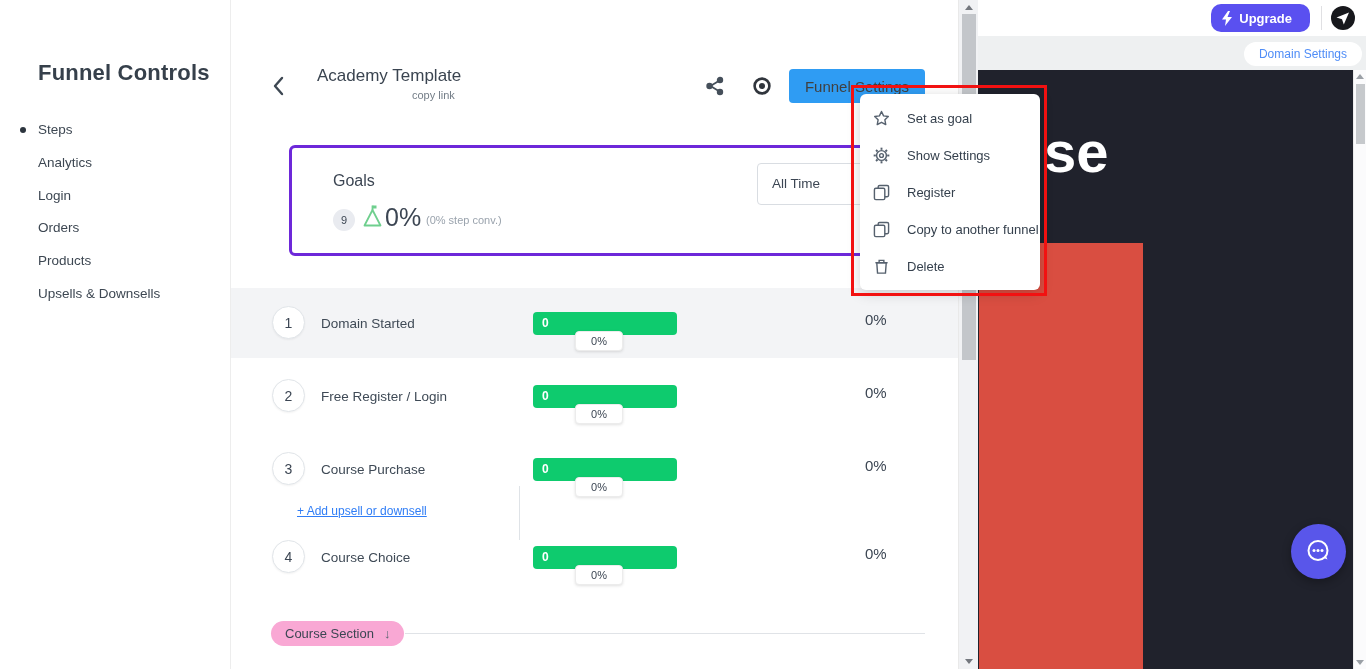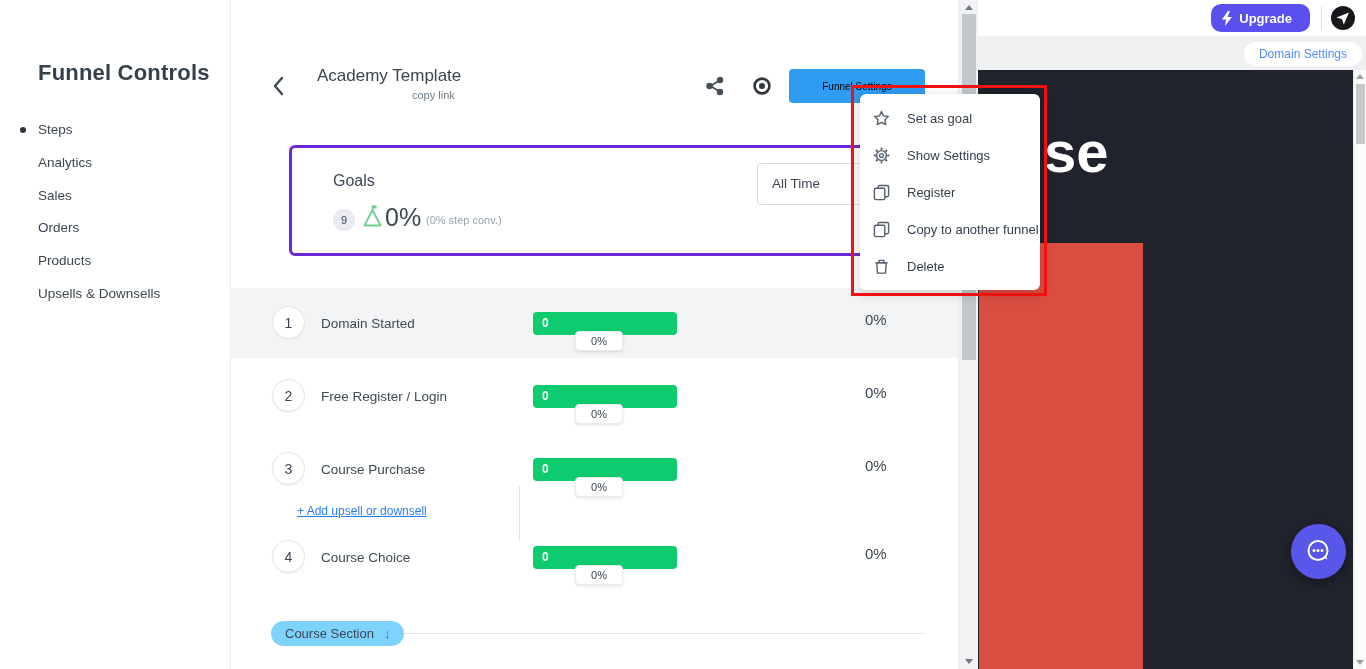--- a/index.html
+++ b/index.html
@@ -13,21 +13,21 @@
   .nav-dot { position:absolute; left:20px; width:6px; height:6px; border-radius:50%; background:#2c343e; }
 
   
   #main { position:absolute; left:231px; top:0; width:727px; height:669px; background:#fff; }
   #back-chevron { position:absolute; left:40px; top:76px; width:16px; height:20px; cursor:pointer; }
   #page-title { position:absolute; left:86px; top:66px; font-size:17px; color:#3a4450; }
   #copy-link { position:absolute; left:181px; top:89px; font-size:11px; font-weight:normal; color:#737d87; cursor:pointer; }
   #share-icon { position:absolute; left:474px; top:76px; cursor:pointer; }
   #eye-icon { position:absolute; left:520px; top:75px; cursor:pointer; }
   #funnel-settings-btn { position:absolute; left:558px; top:69px; width:136px; height:34px; background:#2f9cf3; border:none;
-    border-radius:4px; color:#000000; font-size:10px; font-family:inherit; cursor:pointer; }
+    border-radius:4px; color:#404040; font-size:15px; font-family:inherit; cursor:pointer; }
 
   
   #goals-card { position:absolute; left:58px; top:145px; width:636px; height:111px; border:3px solid #6d28d9; border-radius:6px; background:#fff; }
   #goals-title { position:absolute; left:41px; top:24px; font-size:16px; color:#3c4653; }
   #goal-badge { position:absolute; left:41px; top:61px; width:22px; height:22px; border-radius:50%; background:#e9ebf0;
     font-size:11px; color:#3c4653; text-align:center; line-height:22px; }
   #goal-icon { position:absolute; left:70px; top:56px; }
   #goal-pct { position:absolute; left:93px; top:55px; font-size:25px; color:#3c4653; }
   #goal-note { position:absolute; left:134px; top:66px; font-size:11px; color:#9aa3ad; }
   #time-filter { position:absolute; left:526px; top:163px; width:150px; height:42px; background:#fff; border:1px solid #d9dde2;
@@ -42,21 +42,21 @@
   .step-label { position:absolute; left:90px; top:28px; font-size:13.5px; color:#3f4a56; cursor:pointer; }
   .step-bar { position:absolute; left:302px; top:24px; width:144px; height:23px; background:#0ecb6e; border-radius:4px;
     color:#fff; font-size:12px; font-weight:bold; line-height:23px; padding-left:9px; }
   .step-pill { position:absolute; left:344px; top:43px; width:48px; height:20px; background:#fff; border:1px solid #ececec;
     border-radius:4px; box-shadow:0 1px 3px rgba(0,0,0,.12); font-size:11px; color:#3c4653; text-align:center; line-height:18px; }
   .step-conv { position:absolute; left:634px; top:23px; font-size:15px; color:#3c4653; }
   #upsell-link { position:absolute; left:66px; top:70px; font-size:12px; color:#2f7df6; text-decoration:underline; cursor:pointer; }
   #connector-line { position:absolute; left:288px; top:486px; width:1px; height:54px; background:#dfe3e7; }
 
   
-  #section-pill { position:absolute; left:40px; top:621px; height:25px; padding:0 14px; background:#7dd3fc; border-radius:13px;
+  #section-pill { position:absolute; left:40px; top:621px; height:25px; padding:0 14px; background:#f9a8d4; border-radius:13px;
     font-size:13px; color:#3c4653; line-height:25px; cursor:pointer; }
   #section-arrow { margin-left:10px; color:#5a6470; }
   #section-line { position:absolute; left:174px; top:633px; width:520px; height:1px; background:#e0e3e7; }
 
   
   .sb-track { position:absolute; background:#f1f2f4; }
   #main-scrollbar { left:958px; top:0; width:20px; height:669px; border-left:1px solid #e9e9e9; }
   #main-sb-thumb { position:absolute; left:3px; top:14px; width:14px; height:346px; background:#c3c6ca; cursor:pointer; }
   .arrow-up { width:0; height:0; border-left:4px solid transparent; border-right:4px solid transparent; border-bottom:5px solid #74787e; position:absolute; }
   .arrow-down { width:0; height:0; border-left:4px solid transparent; border-right:4px solid transparent; border-top:5px solid #74787e; position:absolute; }
@@ -92,21 +92,21 @@
   svg { display:block; }
 </style>
 </head>
 <body>
 
 <div id="sidebar">
   <h1>Funnel Controls</h1>
   <div class="nav-dot" style="top:127px;"></div>
   <div class="nav-item" style="top:122px;text-align:right;">Steps</div>
   <div class="nav-item" style="top:155px;">Analytics</div>
-  <div class="nav-item" style="top:188px;">Sales</div>
+  <div class="nav-item" style="top:188px;">Login</div>
   <div class="nav-item" style="top:220px;">Orders</div>
   <div class="nav-item" style="top:253px;">Products</div>
   <div class="nav-item" style="top:286px;">Upsells &amp; Downsells</div>
 </div>
 
 <div id="main">
 
   <div id="back-chevron">
     <svg width="16" height="20" viewBox="0 0 16 20">
         <polyline points="11,2 4,10 11,18" fill="none" stroke="#3d4752" stroke-width="2.4" stroke-linecap="round" stroke-linejoin="round"></polyline>

